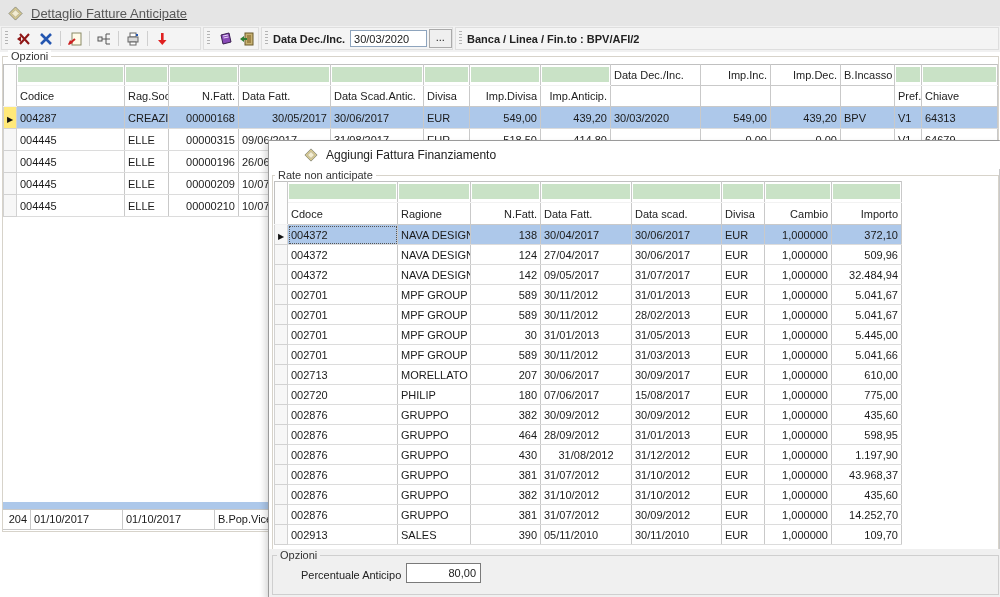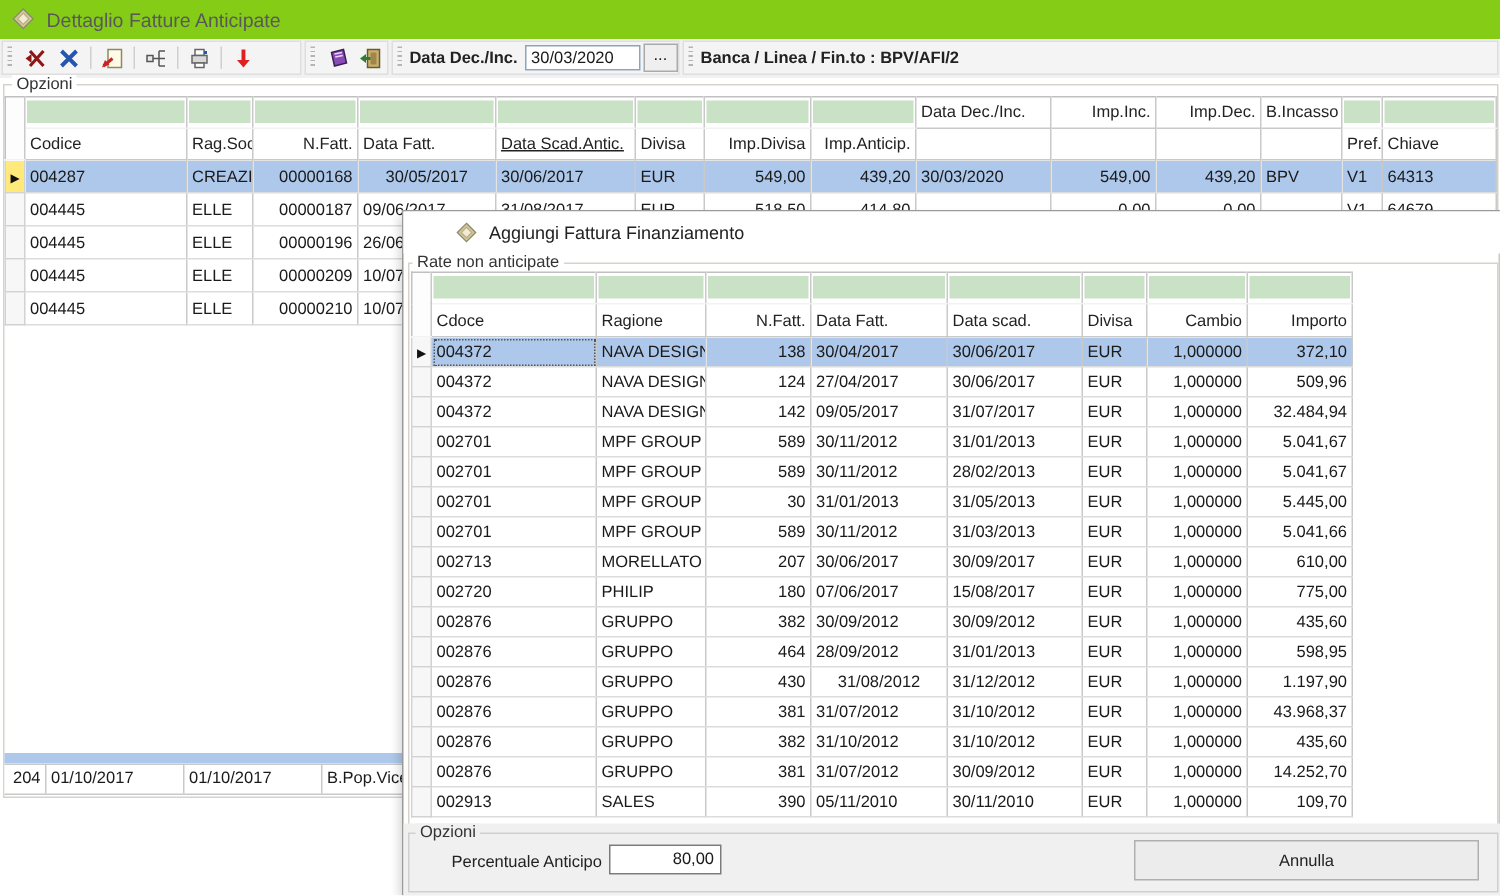--- a/index.html
+++ b/index.html
@@ -1,20 +1,20 @@
 <!DOCTYPE html>
 <html style="--green: #c9e2c6; --blue: #adc8ea; --yellow: #ffe97a;"><head>
 <meta charset="utf-8">
 <style>
   html,body{margin:0;padding:0;background:#fff;}
   #app{position:relative;width:1000px;height:597px;overflow:hidden;background:#fff;
        font-family:"Liberation Sans","DejaVu Sans",sans-serif;font-size:11px;color:#1a1a1a;}
 
   
-  .titlebar{position:absolute;left:0;top:0;width:1000px;height:26px;background:#84cc16;display:flex;align-items:center;}
+  .titlebar{position:absolute;left:0;top:0;width:1000px;height:26px;background:#e5e5e5;display:flex;align-items:center;text-decoration:underline;}
   .titlebar .appicon{margin:2px 8px 0 8px;}
   .titlebar .title{font-size:13px;color:#595959;}
 
   
   .toolbar{position:absolute;left:0;top:26px;width:1000px;height:26px;background:#f1f1f1;display:flex;}
   .tpanel{background:#f4f4f4;border:1px solid #dedede;height:23px;margin:1px 1px 0 1px;display:flex;align-items:center;box-sizing:border-box;}
   .grip{width:3px;height:15px;margin:0 5px 0 3px;
         background:repeating-linear-gradient(to bottom,#b4b4b4 0 1px,transparent 1px 3px);}
   .tbtn{width:22px;height:19px;display:flex;align-items:center;justify-content:center;}
   .tsep{width:1px;height:15px;background:#cfcfcf;margin:0 3px;}
@@ -219,53 +219,53 @@
             </td>
             <td class="fcell">
               <div class="green"></div>
             </td>
           </tr>
           <tr class="hrow">
             <td class="hcell" style="text-align: left;">Codice</td>
             <td class="hcell" style="text-align: left;">Rag.Soc</td>
             <td class="hcell" style="text-align: right;">N.Fatt.</td>
             <td class="hcell" style="text-align: left;">Data Fatt.</td>
-            <td class="hcell" style="text-align: left; text-decoration: underline;">Data Scad.Antic.</td>
+            <td class="hcell" style="text-align: left;">Data Scad.Antic.</td>
             <td class="hcell" style="text-align: left;">Divisa</td>
             <td class="hcell" style="text-align: right;">Imp.Divisa</td>
             <td class="hcell" style="text-align: right;">Imp.Anticip.</td>
             <td class="hcell"></td>
             <td class="hcell"></td>
             <td class="hcell"></td>
             <td class="hcell"></td>
             <td class="hcell" style="text-align: left;">Pref.</td>
             <td class="hcell" style="text-align: left;">Chiave</td>
           </tr>
           <tr class="drow sel">
             <td class="selcell yellow"><span class="tri">▶</span></td>
             <td style="text-align: left;">004287</td>
             <td style="text-align: left;">CREAZI</td>
             <td style="text-align: right;">00000168</td>
-            <td style="text-align: center;">30/05/2017</td>
+            <td style="text-align: right;">30/05/2017</td>
             <td style="text-align: left;">30/06/2017</td>
             <td style="text-align: left;">EUR</td>
             <td style="text-align: right;">549,00</td>
             <td style="text-align: right;">439,20</td>
             <td style="text-align: left;">30/03/2020</td>
             <td style="text-align: right;">549,00</td>
             <td style="text-align: right;">439,20</td>
             <td style="text-align: left;">BPV</td>
             <td style="text-align: left;">V1</td>
             <td style="text-align: left;">64313</td>
           </tr>
           <tr class="drow">
             <td class="selcell"></td>
             <td style="text-align: left;">004445</td>
             <td style="text-align: left;">ELLE</td>
-            <td style="text-align: right;">00000187</td>
+            <td style="text-align: right;">00000315</td>
             <td style="text-align: left;">09/06/2017</td>
             <td style="text-align: left;">31/08/2017</td>
             <td style="text-align: left;">EUR</td>
             <td style="text-align: right;">518,50</td>
             <td style="text-align: right;">414,80</td>
             <td style="text-align: left;"></td>
             <td style="text-align: right;">0,00</td>
             <td style="text-align: right;">0,00</td>
             <td style="text-align: left;"></td>
             <td style="text-align: left;">V1</td>
@@ -578,16 +578,15 @@
           </tbody>
         </table>
       </div>
 
     <div class="dlg-gray"></div>
     <div class="groupbox" style="left:3px;top:414px;width:725px;height:38px;border-color:#cfcfcf;"></div>
     <span class="grouplabel opz-label" style="left:8px;top:408px;">Opzioni</span>
 
     <span class="field-label" style="left:32px;top:428px;">Percentuale Anticipo</span>
     <div class="pct-input">80,00</div>
-    <div class="annulla-btn">Annulla</div>
   </div>
 
 </div>
 
 </body></html>

